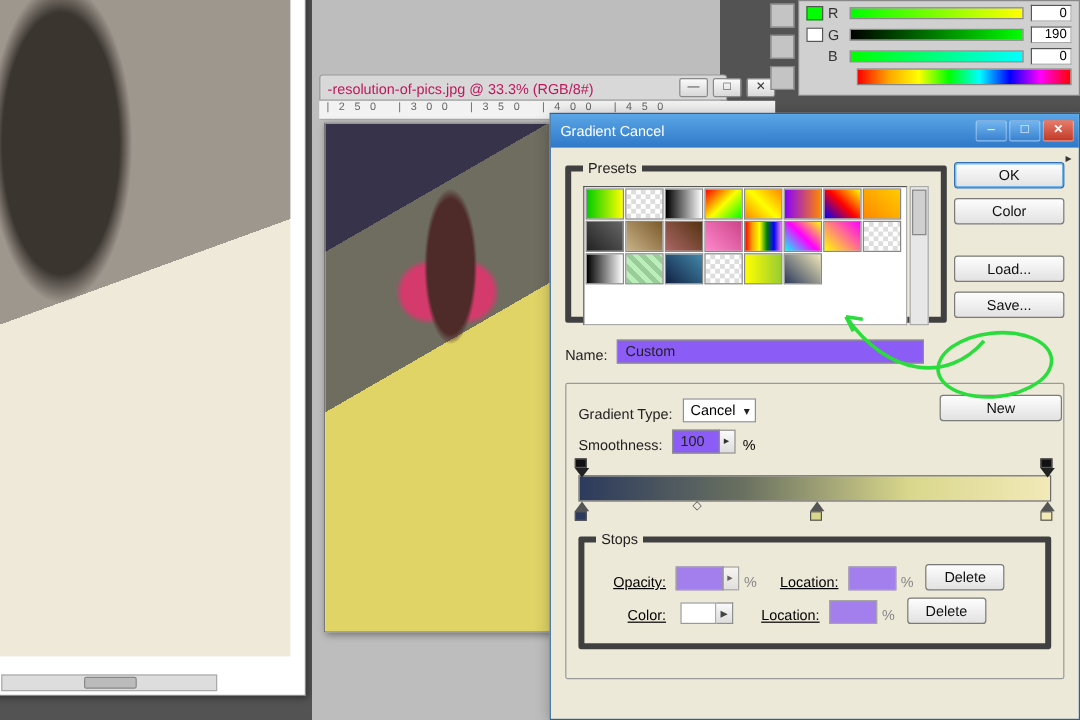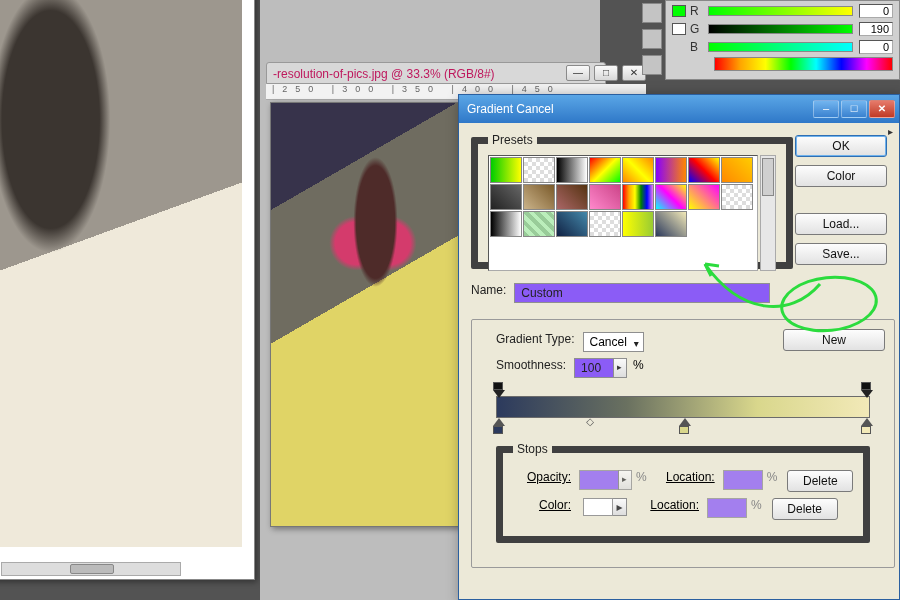--- a/index.html
+++ b/index.html
@@ -46,50 +46,50 @@
   .titlebar { height:28px; background:linear-gradient(#5aa6e6,#2f78c8); color:#fff; display:flex; align-items:center; padding:0 4px 0 8px; }
   .titlebar .t { flex:1; font-size:12px; }
   .tbtn { width:26px; height:18px; margin-left:2px; border-radius:2px; text-align:center; line-height:15px; font-size:11px; border:1px solid rgba(255,255,255,.35); }
   .tmin, .tmax { background:linear-gradient(#72b5ef,#3a82d0); color:#fff;}
   .tclose { background:linear-gradient(#e67a6a,#c03a26); color:#fff; font-weight:bold;}
   .tclose::after{content:"✕"; font-size:10px;}
   .tmin::after{content:"–";}
   .tmax::after{content:"□";}
 
   .body { position:relative; padding:10px 12px; height:478px; }
-  fieldset { border:7px solid #404040; border-radius:2px; padding:8px 10px 10px; margin:0 0 10px 0; }
+  fieldset { border:5px solid #404040; border-radius:2px; padding:8px 10px 10px; margin:0 0 10px 0; }
   legend { color:#222; padding:0 4px; }
 
   .presets { width:300px; height:136px; }
   .presetgrid { position:relative; display:grid; grid-template-columns:repeat(8,32px); grid-auto-rows:26px; gap:1px; padding:1px; background:#fff; border:1px inset #aaa; width:270px; height:116px; overflow:hidden;}
   .pg { border:1px solid #888; }
   .presetwrap { display:flex; }
   .presetscroll { width:16px; margin-left:2px; background:#e7e7e7; border:1px solid #aaa; position:relative;}
   .presetscroll .th { position:absolute; top:2px; left:1px; width:12px; height:38px; background:#cfcfcf; border:1px solid #888;}
   .presetfly { position:absolute; right:6px; top:3px; font-size:10px; color:#333; }
   .presetfly::before{content:"▸";}
 
   .btncol { position:absolute; right:12px; top:12px; width:92px; display:flex; flex-direction:column; gap:8px; }
   .btn { height:22px; background:linear-gradient(#fdfdfd,#e2e2e2); border:1px solid #7a7a7a; border-radius:3px; text-align:center; line-height:20px; color:#111; }
   .btn.ok { border:1px solid #2f6fb3; box-shadow:0 0 0 1px #6fb2ec inset; }
   .btncol .spacer { height:10px; }
 
-  .row { display:flex; align-items:flex-start; margin:6px 0;}
+  .row { display:flex; align-items:flex-end; margin:6px 0;}
   .row label { margin-right:8px; color:#222; }
   .txt { height:20px; background:#8b5cf6; border:1px solid #8f8f8f; padding:0 6px; line-height:18px; color:#222;}
   .name { width:256px;}
   .sel { height:20px; background:#fff; border:1px solid #8f8f8f; padding:0 16px 0 6px; line-height:18px; position:relative;}
   .sel::after { content:"▾"; position:absolute; right:4px; top:2px; font-size:10px; color:#222;}
   .smallnum { width:40px; text-align:left;}
   .spin { width:14px; height:20px; background:linear-gradient(#fafafa,#ddd); border:1px solid #8f8f8f; margin-left:-1px; position:relative;}
   .spin::after{content:"▸"; font-size:9px; position:absolute; left:3px; top:3px; color:#333;}
 
   .newbtn { position:absolute; right:14px; top:206px; width:102px;}
 
-  .gtype { border:1px solid #9a9a9a; padding:8px 24px 14px; border-radius:2px; margin-top:10px;}
+  .gtype { border:1px solid #9a9a9a; padding:8px 10px 14px; border-radius:2px; margin-top:10px;}
 
   .gradbar { position:relative; height:22px; margin:18px 0 24px; background:linear-gradient(90deg,#2c3a5d 0%, #6a7160 35%, #d9d78c 70%, #f2e9b8 100%); border:1px solid #6b6b6b; }
   .ostop, .cstop { position:absolute; width:12px; height:12px; }
   .ostop { top:-13px; }
   .cstop { bottom:-13px; }
   .ostop .d { width:0;height:0;border-left:6px solid transparent;border-right:6px solid transparent;border-top:8px solid #222;}
   .ostop .s { width:10px;height:8px;background:#111;border:1px solid #555;margin-top:-2px;}
   .cstop .d { width:0;height:0;border-left:6px solid transparent;border-right:6px solid transparent;border-bottom:8px solid #555;}
   .cstop .s { width:10px;height:8px;border:1px solid #555;margin-bottom:-2px;}
   .mid { position:absolute; bottom:-10px; font-size:10px; color:#555;}

